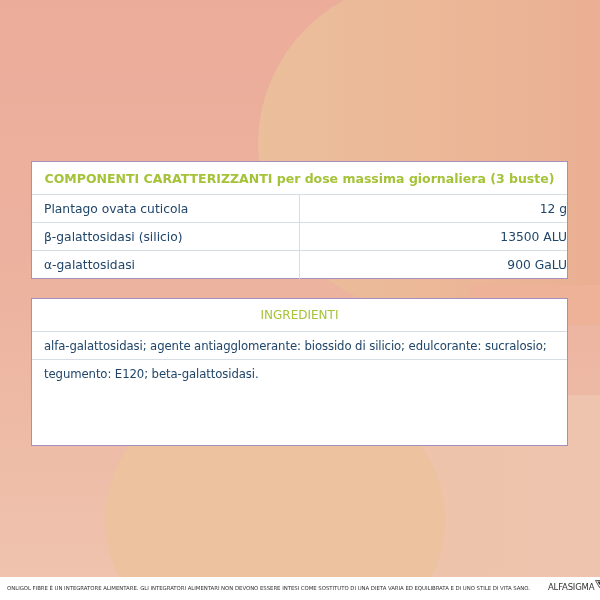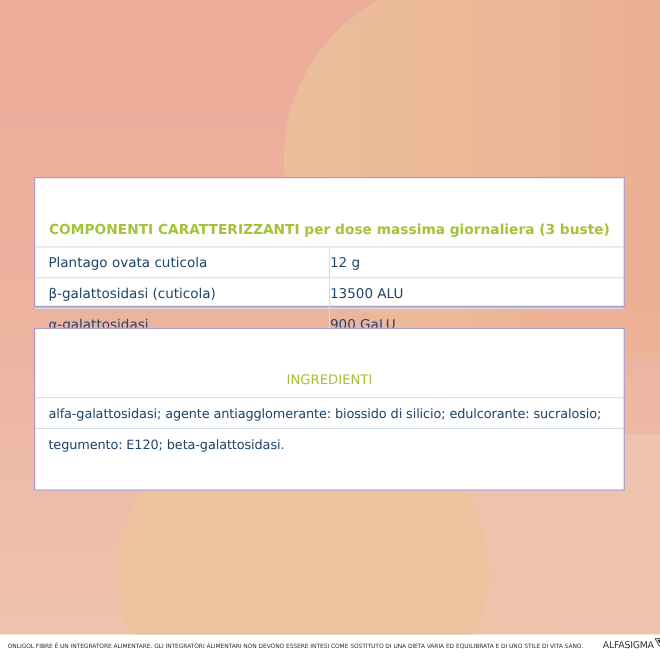--- a/index.html
+++ b/index.html
@@ -31,29 +31,28 @@
   .box {
     position: absolute; left: 31px; width: 537px; background: #fff;
     border: 1.5px solid #a58fbe;
   }
   .box1 { top: 161px; height: 118px; }
   .box2 { top: 298px; height: 148px; }
   .hdr {
     height: 33px; display: flex; align-items: center; justify-content: center;
     color: #a4c338; font-weight: bold; font-size: 12.5px;
     border-bottom: 1px solid #d6dde6;
-    margin-top: 30px;
   }
   .row {
     display: flex; height: 28px; border-bottom: 1px solid #d6dde6; align-items: center;
     color: #21466a; font-size: 12.3px;
   }
   .row:last-child { border-bottom: none; }
   .c1 { width: 268px; padding-left: 12px; height: 100%; display: flex; align-items: center; border-right: 1px solid #d6dde6; }
-  .c2 { flex: 1; text-align: left; }
+  .c2 { flex: 1; text-align: right; }
   .box2 .hdr { height: 33px; font-weight: normal; font-size: 12px; }
   .ing { height: 28px; display: flex; align-items: center; padding-left: 12px;
     color: #21466a; font-size: 11.7px; border-bottom: 1px solid #d6dde6; white-space: nowrap; letter-spacing: -0.1px; }
   .ing:last-child { border-bottom: none; }
   .footer {
     position: absolute; left: 0; top: 577px; width: 600px; height: 23px; background: #fff;
     display: flex; align-items: center; padding-left: 16px;
   }
   .disc { position: absolute; left: 7px; top: 8px; font-size: 5.4px; color: #333; letter-spacing: -0.05px; white-space: nowrap; }
   .logo { position: absolute; left: 548px; top: 5px; font-size: 8.5px; color: #333; letter-spacing: -0.2px; display: flex; align-items: flex-start; }
@@ -69,21 +68,21 @@
   <div class="blob2"></div>
 </div>
 
 <div class="box box1">
   <div class="hdr">COMPONENTI CARATTERIZZANTI per dose massima giornaliera (3 buste)</div>
   <div class="row">
     <div class="c1">Plantago ovata cuticola</div>
     <div class="c2">12 g</div>
   </div>
   <div class="row">
-    <div class="c1">β-galattosidasi (cuticola)</div>
+    <div class="c1">β-galattosidasi (silicio)</div>
     <div class="c2">13500 ALU</div>
   </div>
   <div class="row">
     <div class="c1">α-galattosidasi</div>
     <div class="c2">900 GaLU</div>
   </div>
 </div>
 
 <div class="box box2">
   <div class="hdr">INGREDIENTI</div>

